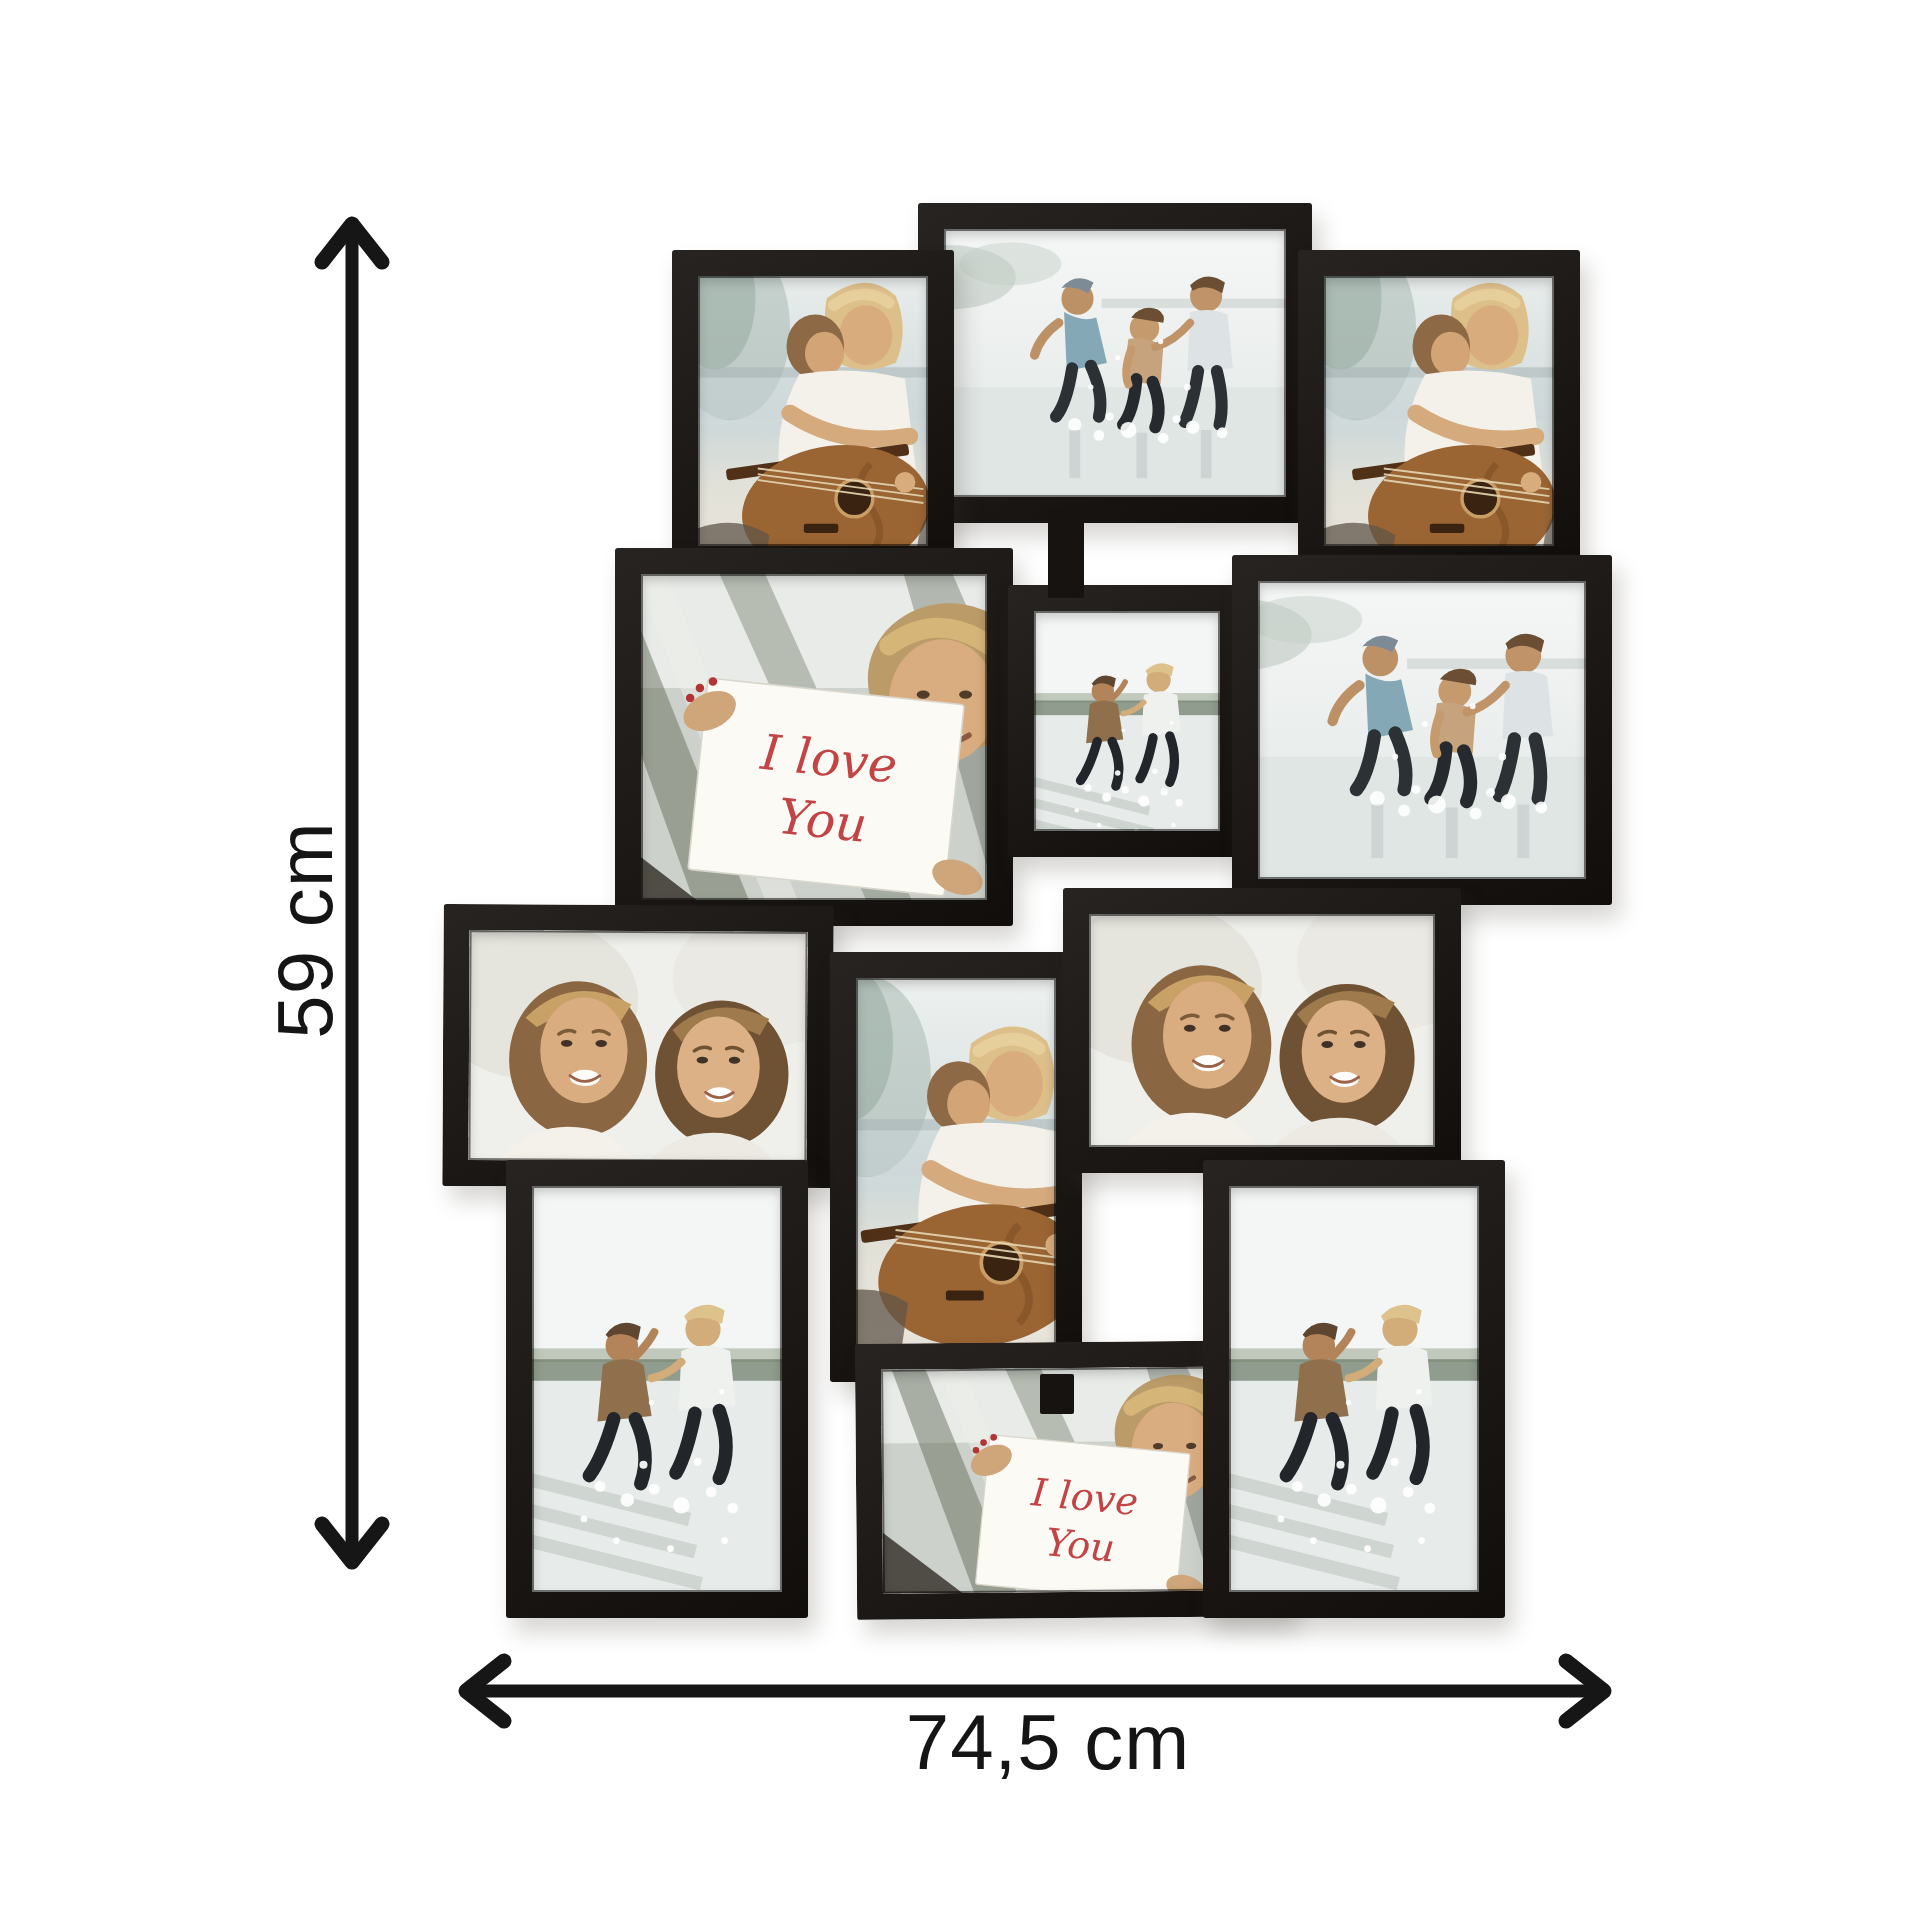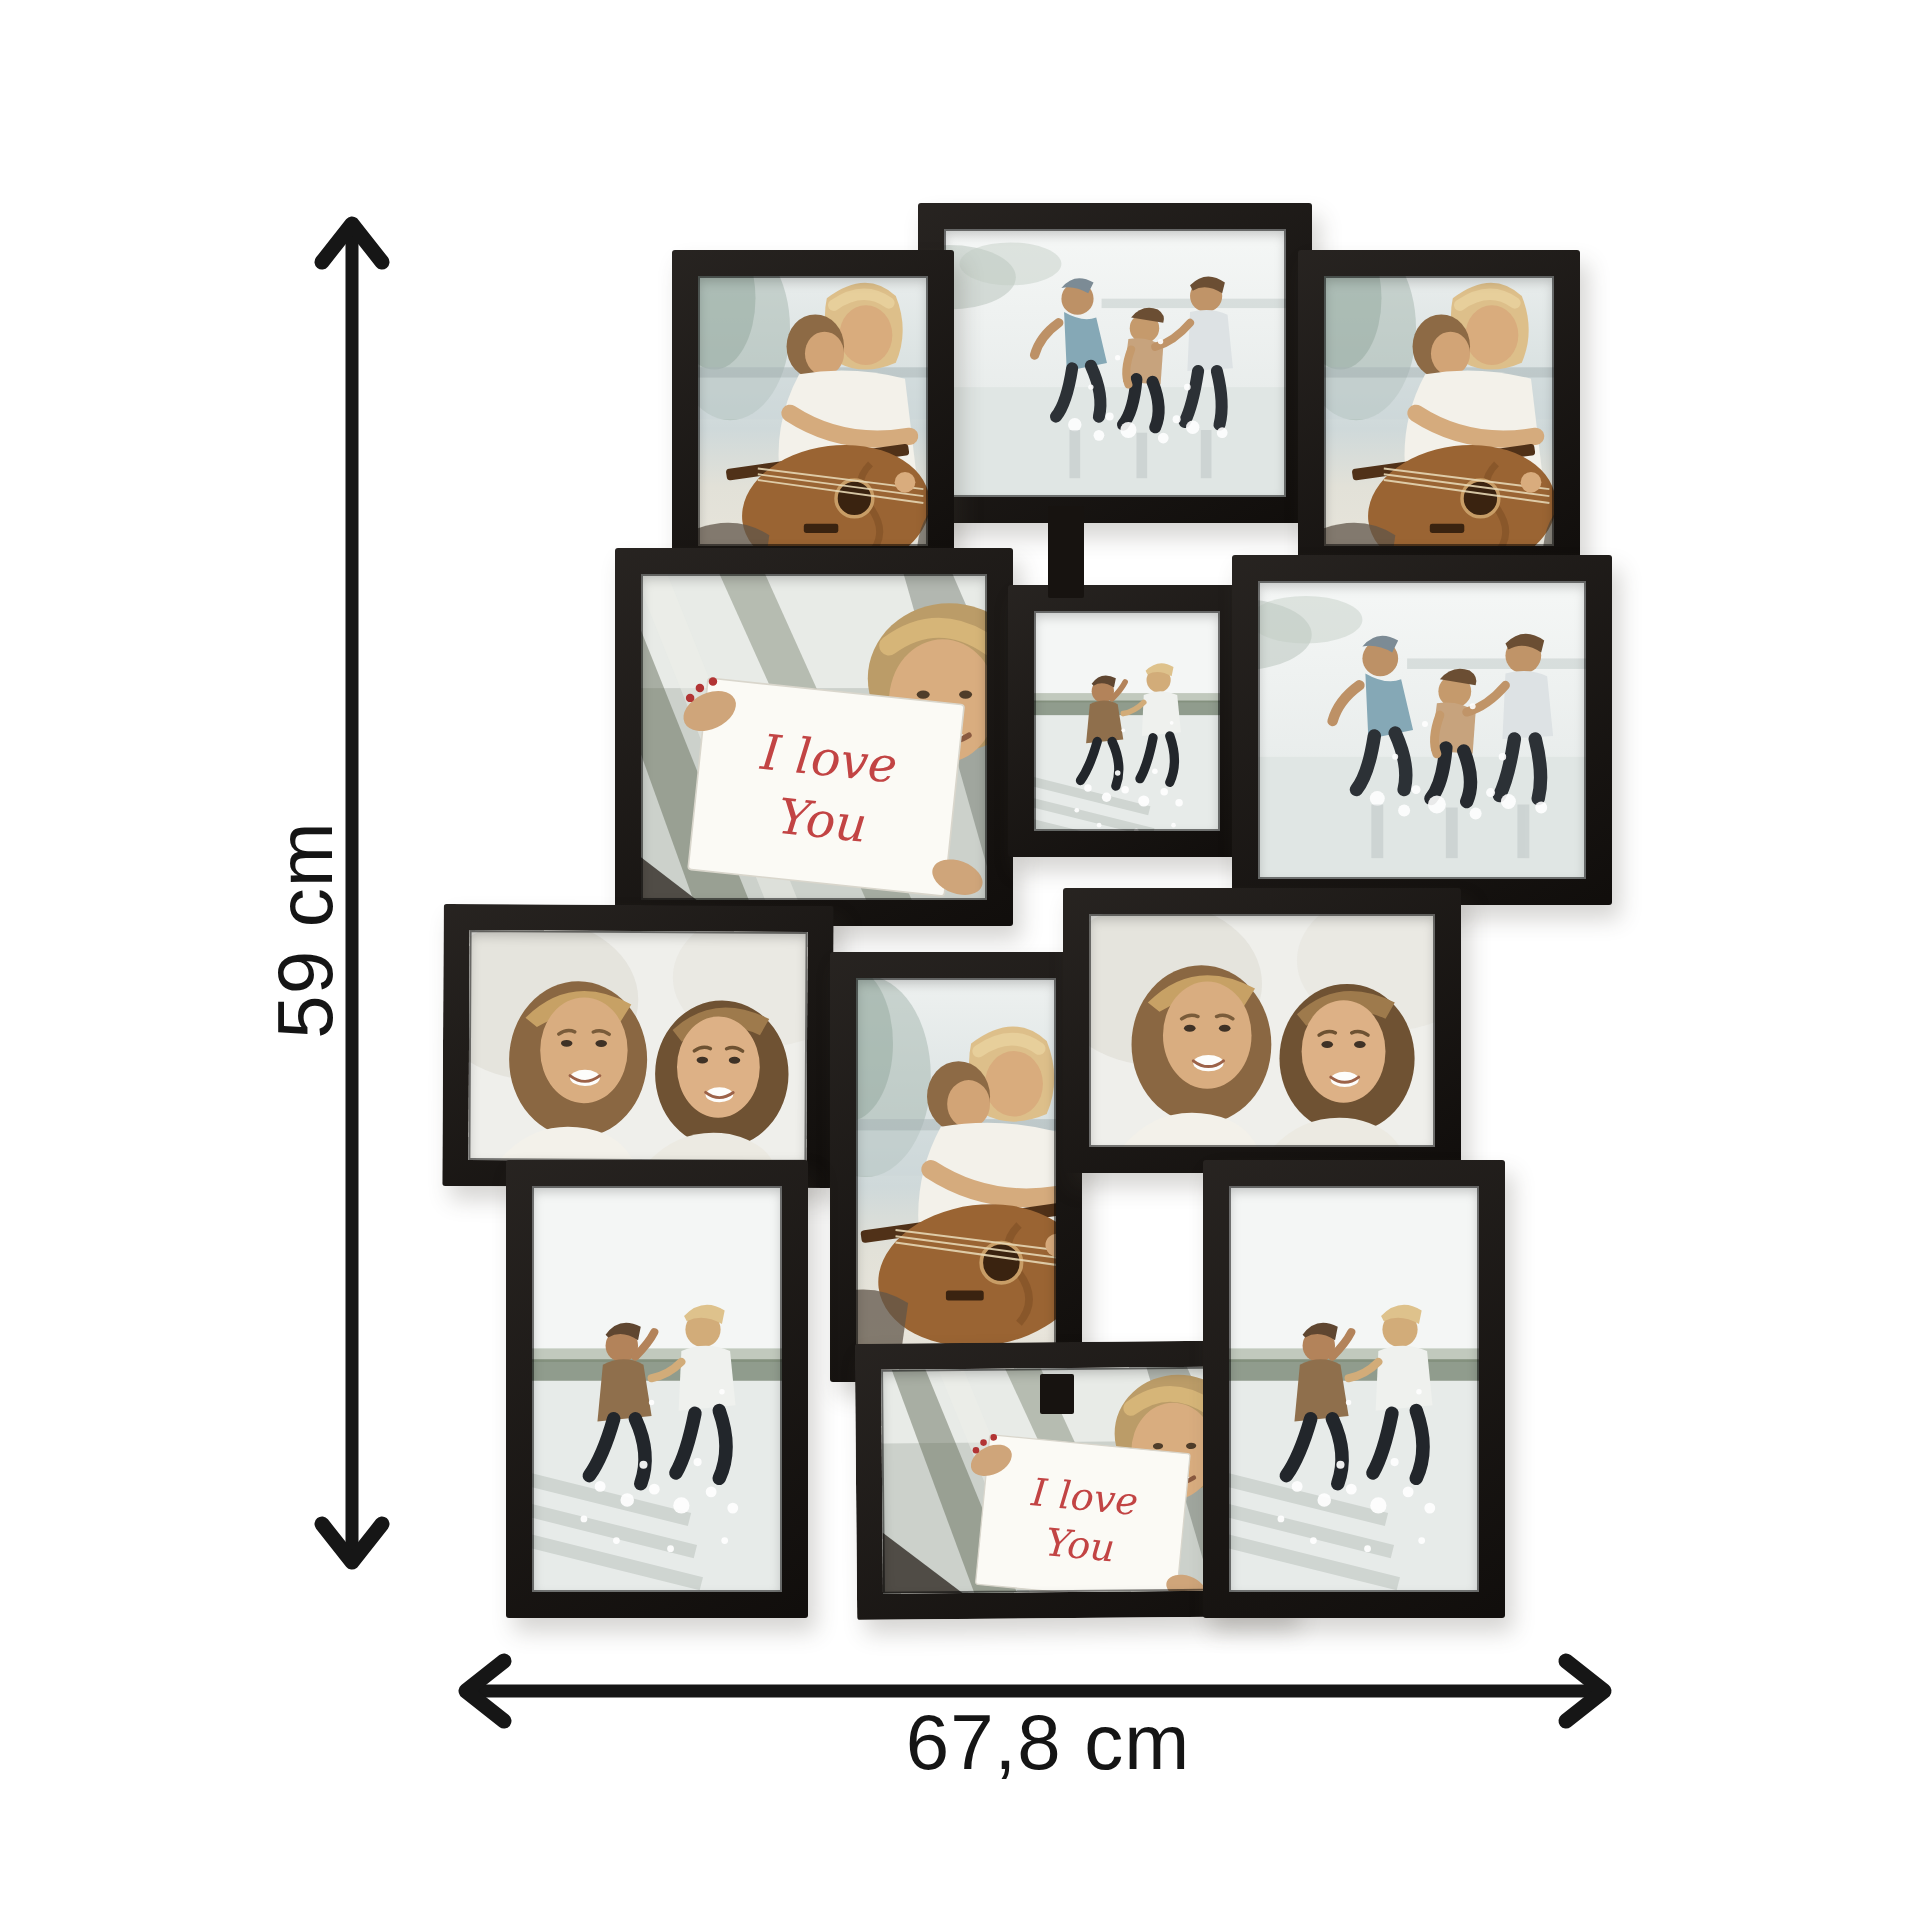--- a/index.html
+++ b/index.html
@@ -34,21 +34,21 @@
       <path d="M352 232 V1554" stroke-width="13"></path>
       <path d="M322 262 L352 224 L382 262" stroke-width="15"></path>
       <path d="M322 1524 L352 1562 L382 1524" stroke-width="15"></path>
       <path d="M472 1691 H1598" stroke-width="13"></path>
       <path d="M504 1661 L466 1691 L504 1721" stroke-width="15"></path>
       <path d="M1566 1661 L1604 1691 L1566 1721" stroke-width="15"></path>
     </g>
   </svg>
 
   <div class="dim-label vertical">59 cm</div>
-  <div class="dim-label horizontal">67,8 cm</div>
+  <div class="dim-label horizontal">74,5 cm</div>
 
   <div class="collage" id="collage">
       <div class="frame" style="left: 918px; top: 203px; width: 394px; height: 320px; background-color: rgb(23, 19, 16);">
         <div class="well">
           <svg viewBox="0 0 300 200" preserveAspectRatio="xMidYMid slice">
             <use href="#ph-beach3"></use>
           </svg>
         </div>
       </div>
       <div class="frame" style="left: 672px; top: 250px; width: 282px; height: 322px; background-color: rgb(23, 19, 16);">

